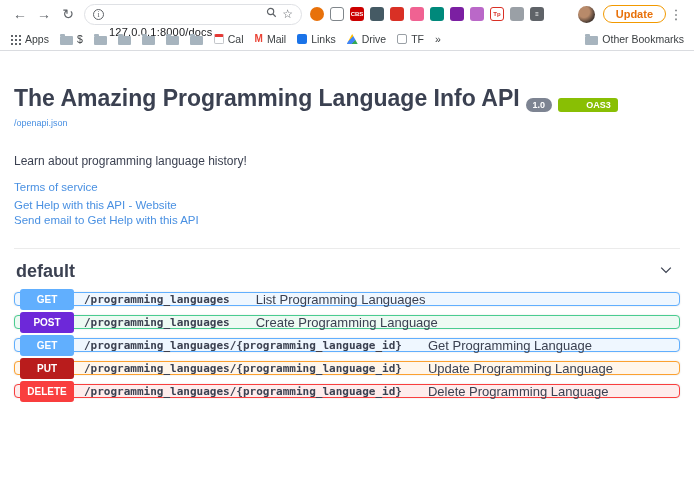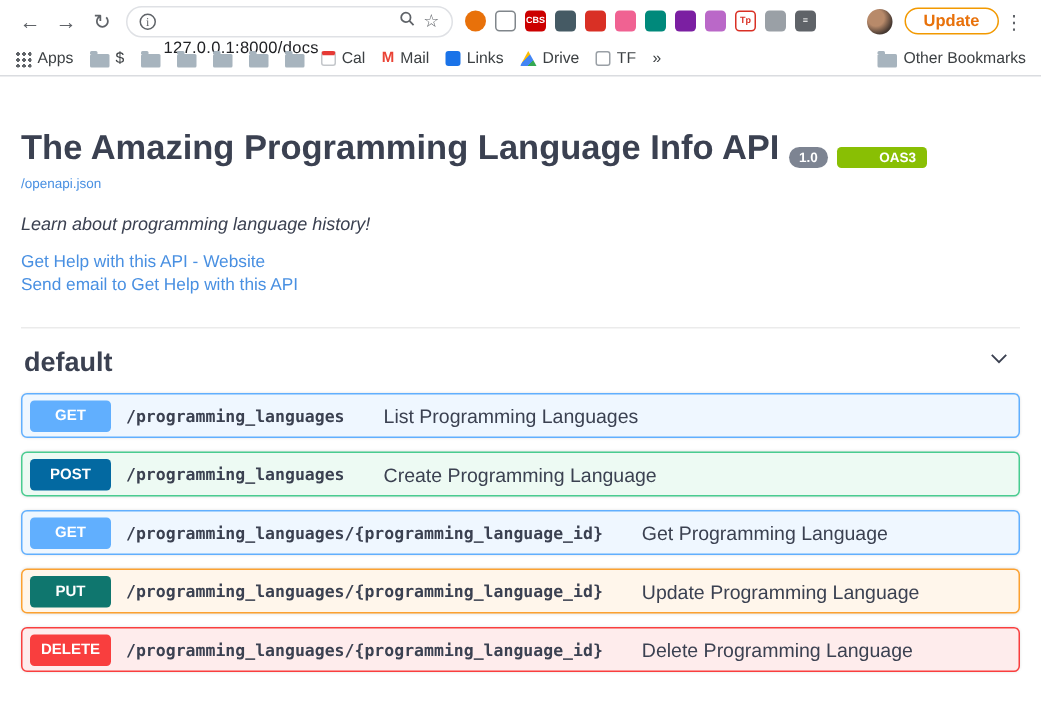--- a/index.html
+++ b/index.html
@@ -47,30 +47,30 @@
   
   .page { padding: 0 14px; color: #3b4151; }
   .api-title { margin-top: 34px; font-size: 23px; font-weight: bold; color: #3b4151;
     display: flex; align-items: flex-end; gap: 6px; }
   .pill { font-size: 9px; font-weight: bold; color: #fff; border-radius: 14px;
     padding: 2px 7px; margin-top: 3px; }
   .pill.version { background: #7d8492; }
   .pill.oas { background: #89bf04; border-radius: 3px; padding-left: 28px; }
   .spec-link { display: inline-block; margin-top: 3px; font-size: 9px; color: #4990e2;
     text-decoration: none; cursor: pointer; }
-  .desc { margin-top: 12px; font-size: 12px; color: #3b4151; font-style: italic; }
+  .desc { margin-top: 24px; font-size: 12px; color: #3b4151; }
   .info-links { margin-top: 12px; }
   .info-links a { display: block; font-size: 11.5px; color: #4990e2; text-decoration: none;
     line-height: 15px; cursor: pointer; }
   .info-links a.gap { margin-top: 3px; }
   .section-divider { border: none; border-top: 1px solid #ebebeb; margin-top: 20px; }
   .tag-header { display: flex; align-items: center; justify-content: space-between;
     padding: 12px 6px 10px 2px; cursor: pointer; }
   .tag-name { font-size: 18px; font-weight: bold; color: #3b4151; }
-  .opblock { border: 1px solid; border-radius: 4px; margin-bottom: 9px; height: 30px;
+  .opblock { border: 1px solid; border-radius: 4px; margin-bottom: 9px; height: 14px;
     display: flex; align-items: center; padding: 0 5px; cursor: pointer;
     box-shadow: 0 0 2px rgba(0,0,0,.12); }
   .method-badge { min-width: 54px; text-align: center; color: #fff; font-weight: bold;
     font-size: 10px; padding: 5px 4px; border-radius: 3px; flex: 0 0 auto;
     font-family: "Liberation Sans", sans-serif; }
   .op-path { font-family: "DejaVu Sans Mono", monospace; font-weight: bold; font-size: 11px;
     color: #3b4151; margin-left: 10px; white-space: nowrap; }
   .op-summary { font-size: 13px; color: #3b4151; margin-left: 26px; white-space: nowrap;
     overflow: hidden; text-overflow: ellipsis; }
 </style>
@@ -173,20 +173,21 @@
     <div class="api-title">
       <span>The Amazing Programming Language Info API</span>
       <span class="pill version">1.0</span>
       <span class="pill oas">OAS3</span>
     </div>
     <a class="spec-link">/openapi.json</a>
 
     <div class="desc">Learn about programming language history!</div>
 
     <div class="info-links">
+        <a class="">Terms of service</a>
         <a class="gap">Get Help with this API - Website</a>
         <a class="">Send email to Get Help with this API</a>
       </div>
 
     <hr class="section-divider">
 
     <div class="tag-header">
       <span class="tag-name">default</span>
       <span>
         <svg width="16" height="16" viewBox="0 0 20 20">
@@ -195,31 +196,31 @@
       </span>
     </div>
 
     <div>
         <div class="opblock" style="border-color: rgb(97, 175, 254); background: rgb(239, 247, 255);">
           <span class="method-badge" style="background: rgb(97, 175, 254);">GET</span>
           <span class="op-path">/programming_languages</span>
           <span class="op-summary">List Programming Languages</span>
         </div>
         <div class="opblock" style="border-color: rgb(73, 204, 144); background: rgb(237, 250, 243);">
-          <span class="method-badge" style="background: #0369a1;">POST</span>
+          <span class="method-badge" style="background: #6d28d9;">POST</span>
           <span class="op-path">/programming_languages</span>
           <span class="op-summary">Create Programming Language</span>
         </div>
         <div class="opblock" style="border-color: rgb(97, 175, 254); background: rgb(239, 247, 255);">
           <span class="method-badge" style="background: rgb(97, 175, 254);">GET</span>
           <span class="op-path">/programming_languages/{programming_language_id}</span>
           <span class="op-summary">Get Programming Language</span>
         </div>
         <div class="opblock" style="border-color: rgb(252, 161, 48); background: rgb(255, 246, 235);">
-          <span class="method-badge" style="background: #0f766e;">PUT</span>
+          <span class="method-badge" style="background: #b91c1c;">PUT</span>
           <span class="op-path">/programming_languages/{programming_language_id}</span>
           <span class="op-summary">Update Programming Language</span>
         </div>
         <div class="opblock" style="border-color: rgb(249, 62, 62); background: rgb(254, 236, 236);">
           <span class="method-badge" style="background: rgb(249, 62, 62);">DELETE</span>
           <span class="op-path">/programming_languages/{programming_language_id}</span>
           <span class="op-summary">Delete Programming Language</span>
         </div>
       </div>
   </div>

